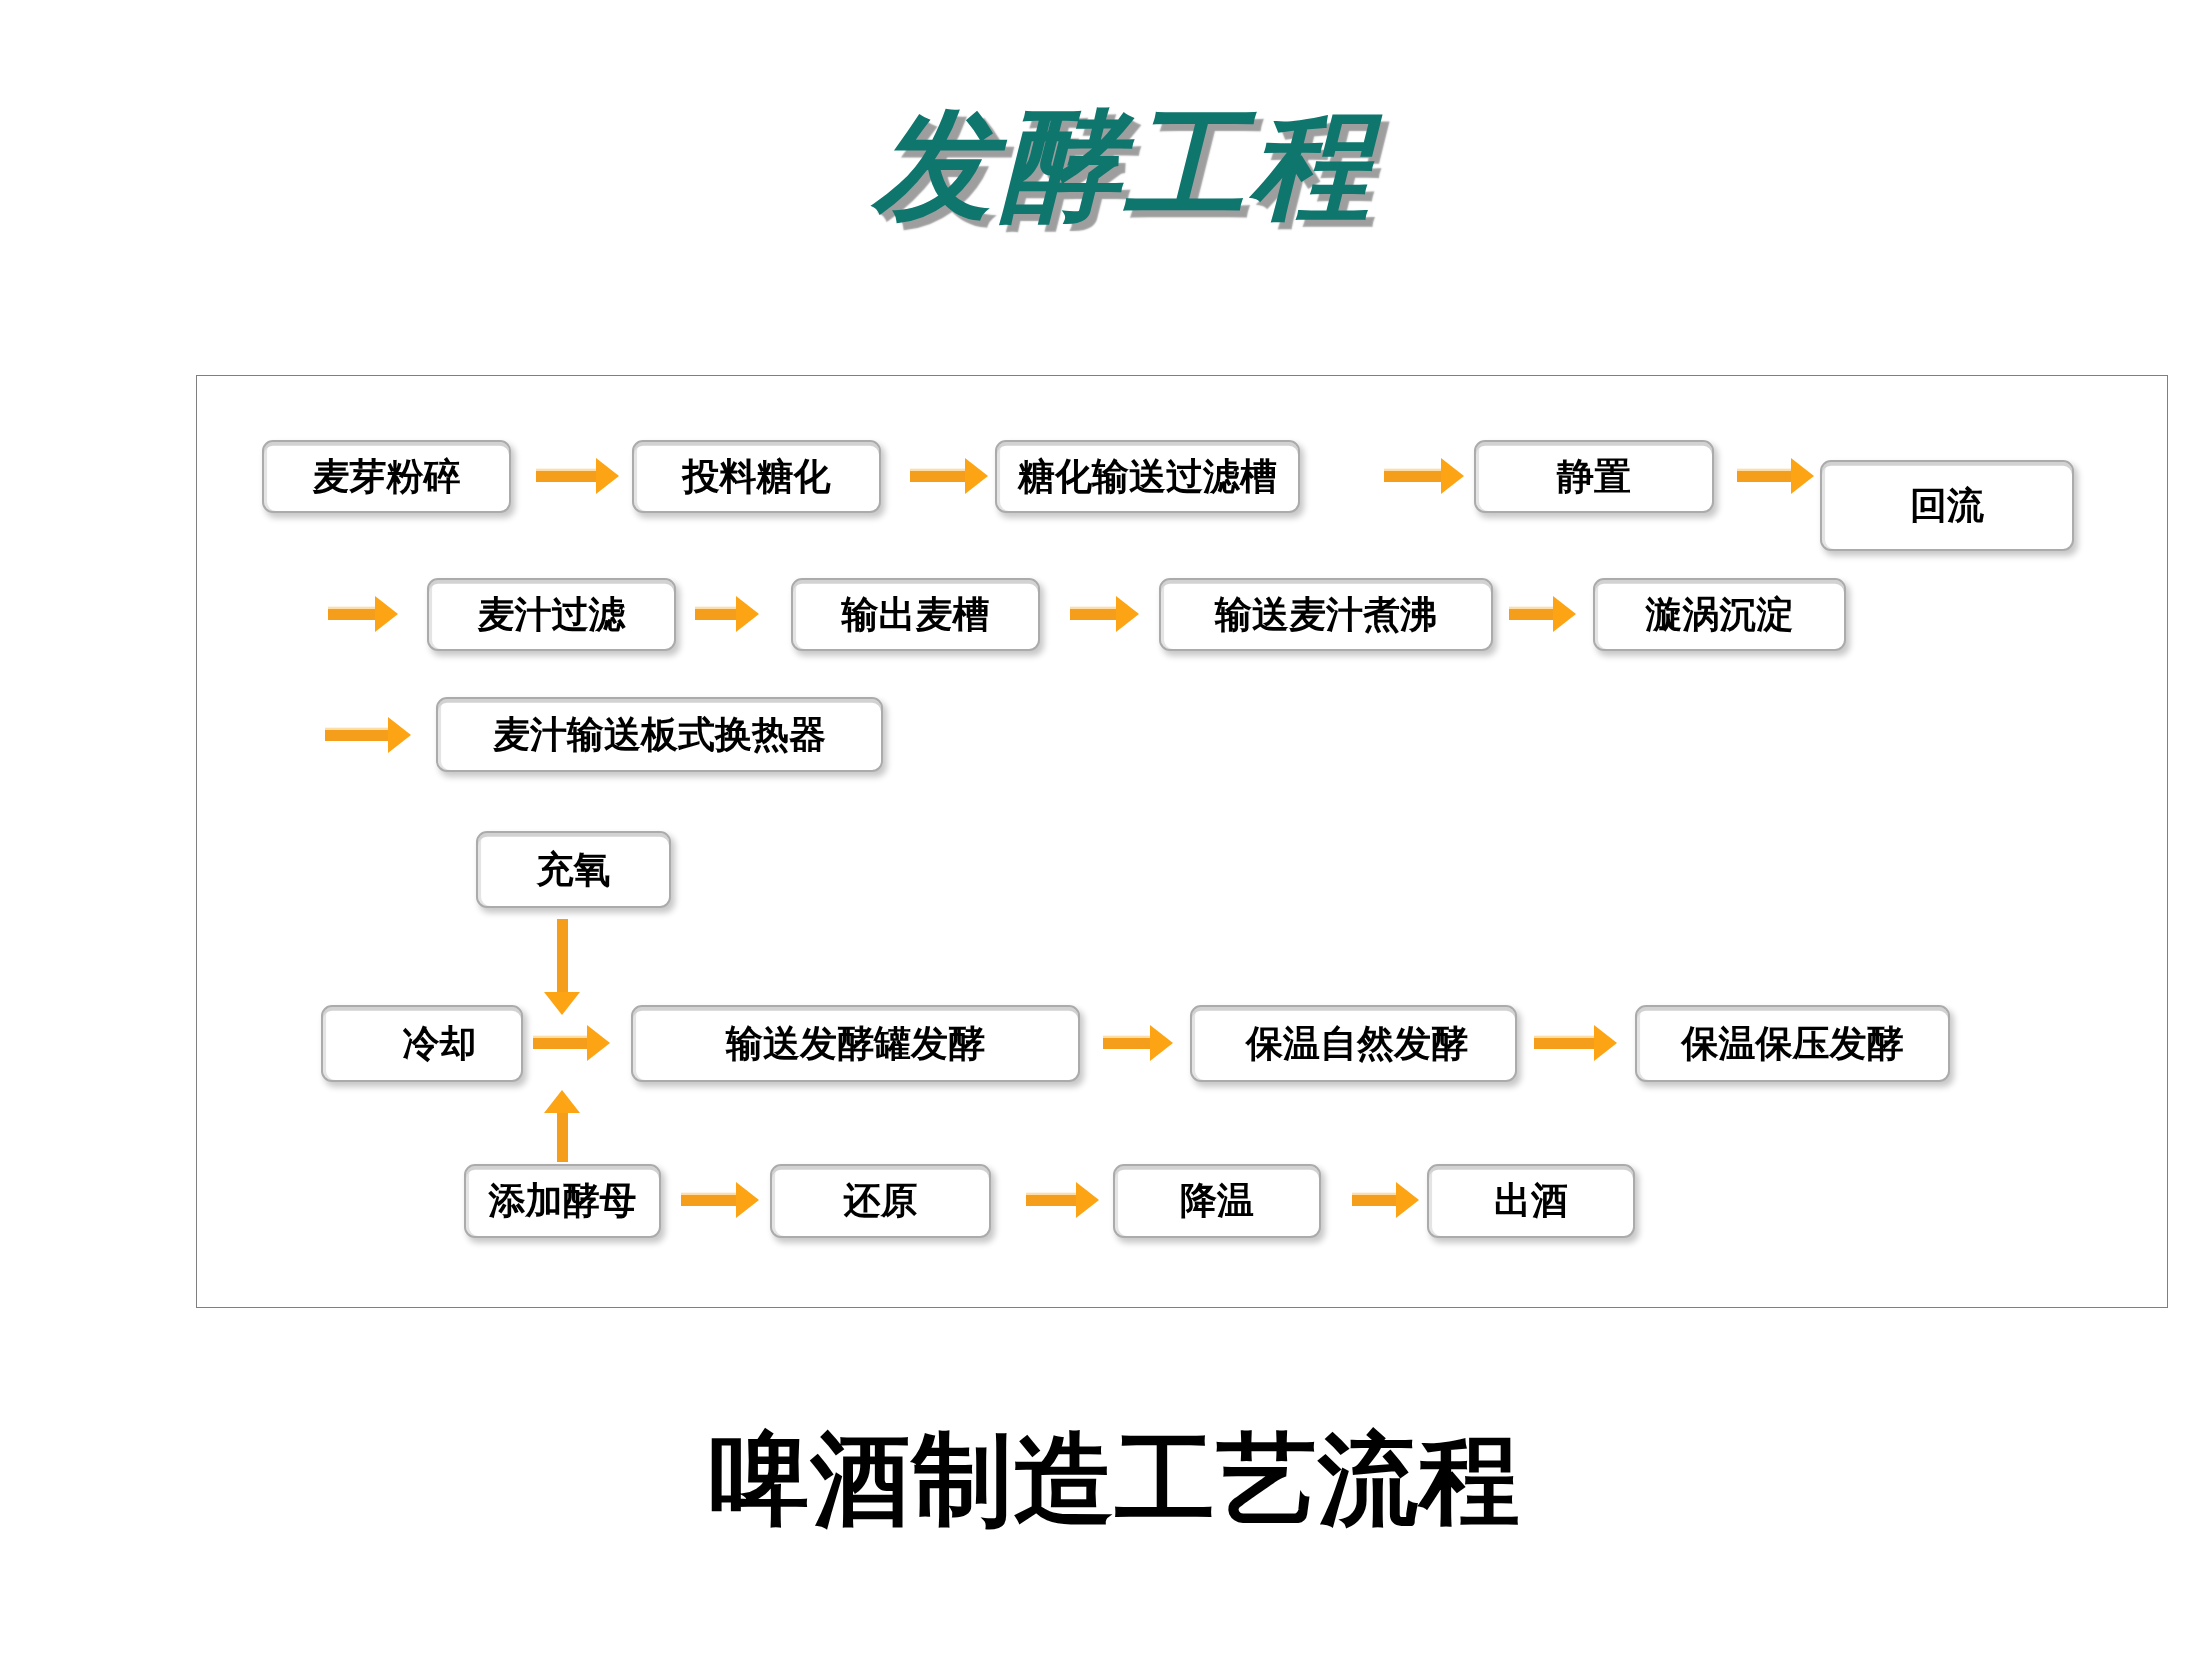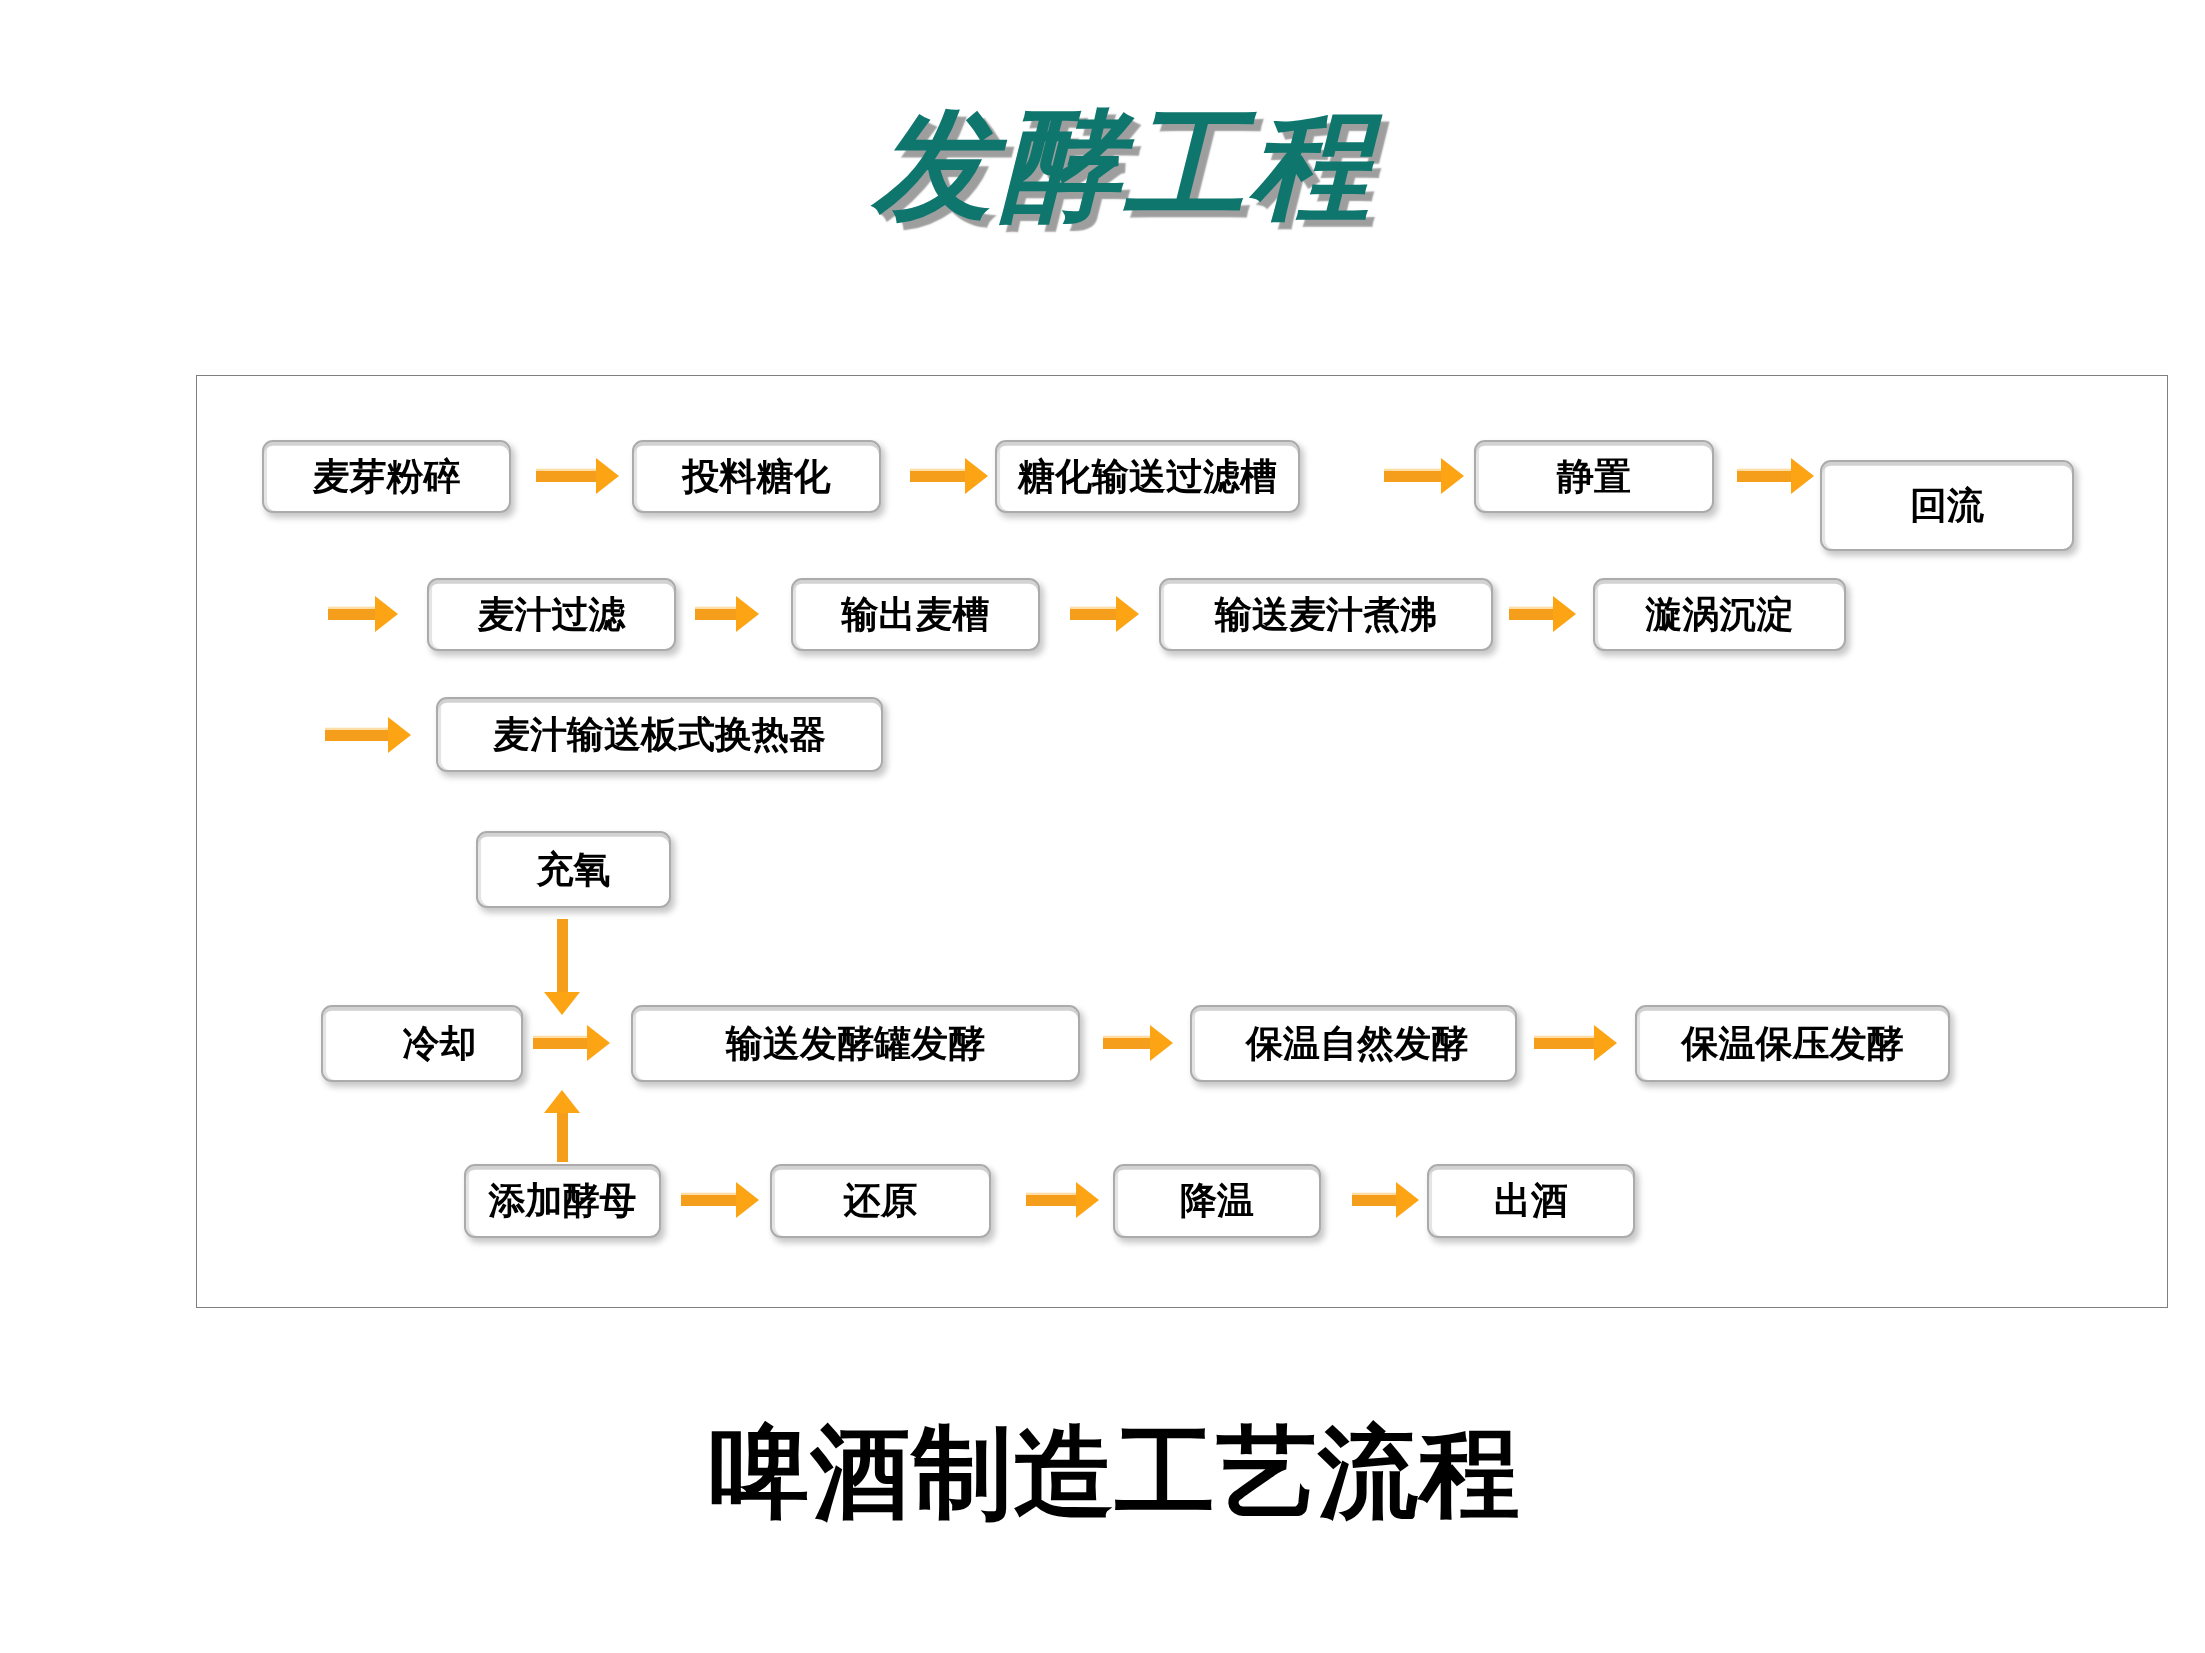--- a/index.html
+++ b/index.html
@@ -72,21 +72,21 @@
     content: ""; position: absolute; top: 0; left: 50%; margin-left: -18.4px;
     width: 0; height: 0;
     border-bottom: 23px solid var(--arrow-head, #fca413);
     border-left: 18.4px solid transparent; border-right: 18.4px solid transparent;
   }
 
   
   #caption {
     position: absolute; top: 1426px; left: 0; width: 2205px; margin: 0;
     text-align: center; text-indent: 25px;
-    font-family: Liberation Mono, monospace;
+    font-family: Liberation Serif, serif;
     font-weight: bold; font-size: 100px; line-height: 1.1;
     color: #000; letter-spacing: 1.5px;
   }
 </style>
 </head>
 <body>
 
 <div id="slide">
 
   <h1 id="title">发酵工程</h1>

